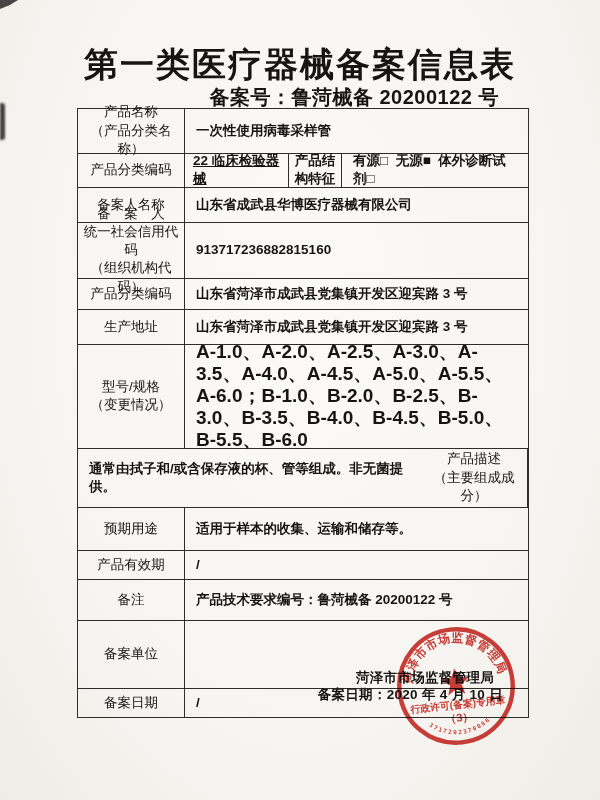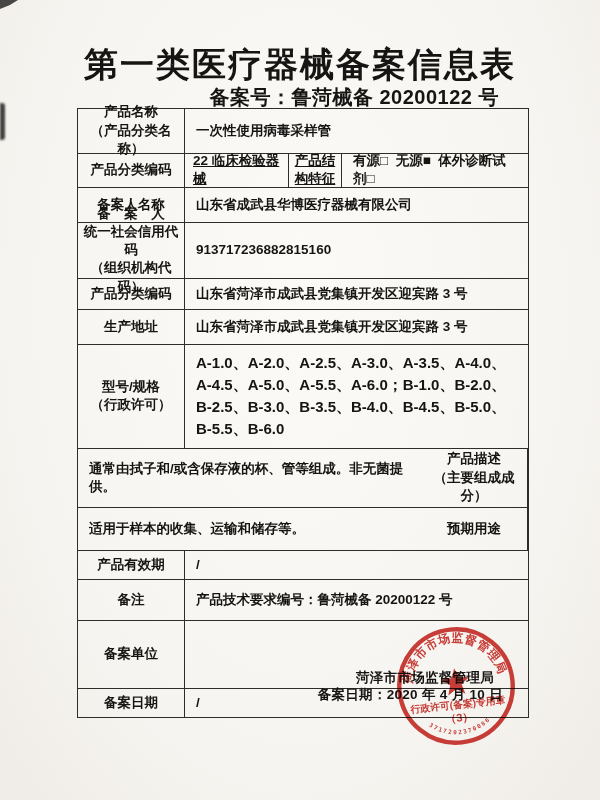--- a/index.html
+++ b/index.html
@@ -37,39 +37,39 @@
     position:absolute;left:77px;top:108px;width:452px;
     border:1.6px solid #2f2d2a;box-sizing:border-box;
     font-size:13.5px;line-height:1.35;
   }
   .trow{display:flex;border-top:1.6px solid #2f2d2a;box-sizing:border-box;}
   .trow:first-child{border-top:none;}
   .cell{box-sizing:border-box;min-width:0;}
   .lbl{
     width:107px;flex:0 0 107px;border-right:1.6px solid #2f2d2a;
     display:flex;align-items:center;justify-content:center;
-    text-align:center;white-space:pre-line;font-weight:700;padding:2px 3px;
+    text-align:center;white-space:pre-line;font-weight:400;padding:2px 3px;
   }
   .val{
     flex:1;display:flex;align-items:center;
     padding:2px 11px;white-space:pre-wrap;font-weight:700;
   }
   .sub-code{
     width:104px;flex:0 0 104px;border-right:1.6px solid #2f2d2a;
     display:flex;align-items:center;padding:2px 8px;font-weight:600;text-decoration:underline;
   }
   .sub-lab{
     width:53px;flex:0 0 53px;border-right:1.6px solid #2f2d2a;
     display:flex;align-items:center;justify-content:center;text-align:center;
-    font-weight:700;padding:2px 3px;text-decoration:underline;
+    font-weight:700;padding:2px 3px;
   }
   .h45{height:43.5px}.h36{height:34.5px}.h58{height:56.5px}.h32{height:30.5px}
   .h37{height:35.5px}.h105{height:103.5px}.h61{height:59.5px}.h44{height:42.5px}
   .h31{height:29.5px}.h42{height:40.5px}.h70{height:68.5px}.h30{height:28.5px}
-  .models .val{line-height:22px;font-size:15px;}
+  .models .val{line-height:22px;font-size:19px;}
   
   .authority-block{
     position:absolute;top:669px;right:97px;z-index:4;
     text-align:right;font-size:13.5px;font-weight:700;line-height:17px;
     letter-spacing:.3px;
   }
   .authority-block .auth-line1{padding-right:9px;}
   
   .stamp{
     position:absolute;left:393px;top:623px;width:126px;height:126px;z-index:5;
@@ -120,33 +120,33 @@
       <div class="cell val">山东省菏泽市成武县党集镇开发区迎宾路 3 号</div>
     </div>
 
     <div class="trow h37">
       <div class="cell lbl">生产地址</div>
       <div class="cell val">山东省菏泽市成武县党集镇开发区迎宾路 3 号</div>
     </div>
 
     <div class="trow h105 models">
       <div class="cell lbl">型号/规格
-（行政许可）</div>
+（变更情况）</div>
       <div class="cell val">A-1.0、A-2.0、A-2.5、A-3.0、A-3.5、A-4.0、A-4.5、A-5.0、A-5.5、A-6.0；B-1.0、B-2.0、B-2.5、B-3.0、B-3.5、B-4.0、B-4.5、B-5.0、B-5.5、B-6.0</div>
     </div>
 
     <div class="trow h61">
       <div class="cell val">通常由拭子和/或含保存液的杯、管等组成。非无菌提供。</div>
       <div class="cell lbl">产品描述
 （主要组成成分）</div>
     </div>
 
     <div class="trow h44">
+      <div class="cell lbl">预期用途</div>
       <div class="cell val">适用于样本的收集、运输和储存等。</div>
-      <div class="cell lbl">预期用途</div>
     </div>
 
     <div class="trow h31">
       <div class="cell lbl">产品有效期</div>
       <div class="cell val">/</div>
     </div>
 
     <div class="trow h42">
       <div class="cell lbl">备注</div>
       <div class="cell val">产品技术要求编号：鲁菏械备 20200122 号</div>

